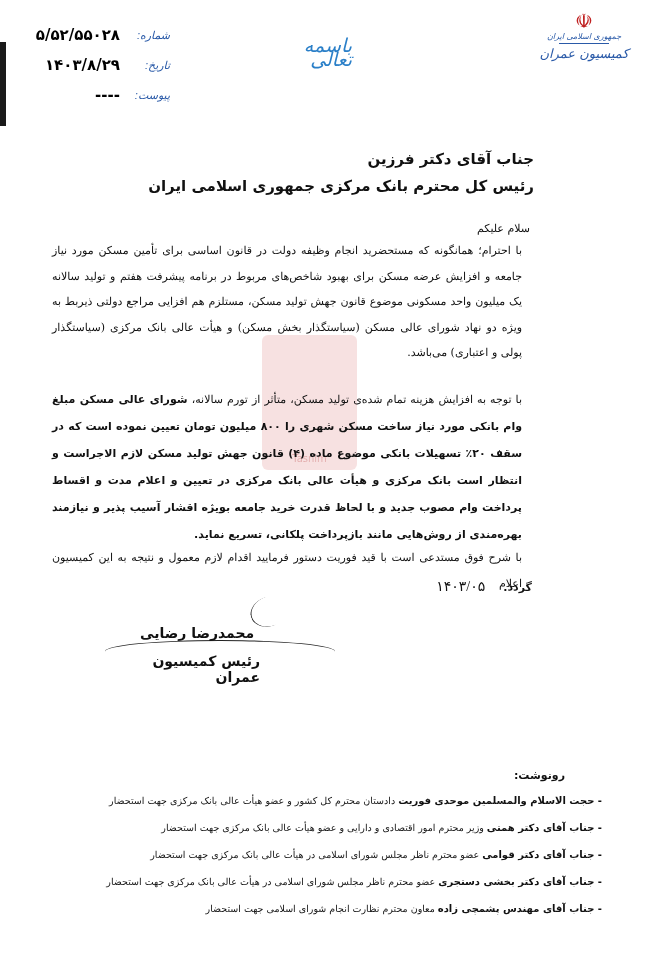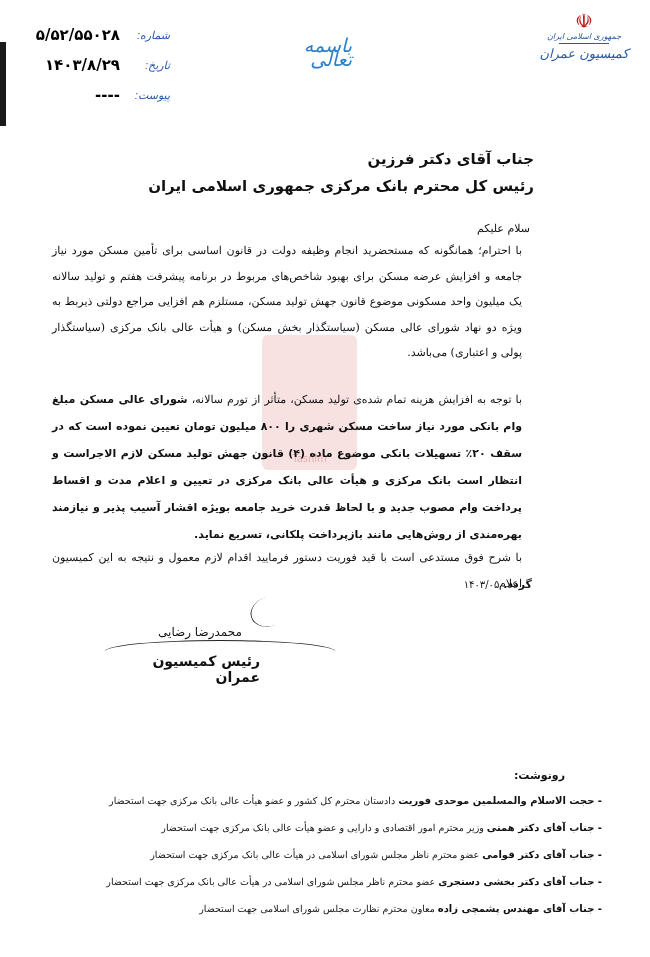--- a/index.html
+++ b/index.html
@@ -24,25 +24,25 @@
     .addr1 { font-weight: bold; font-size: 15px; margin-bottom: 9px; }
     .addr2 { font-weight: bold; font-size: 15px; }
     .salute { position: absolute; right: 120px; top: 222px; direction: rtl; font-size: 11px; font-family: "DejaVu Serif", serif; }
     .para { position: absolute; left: 52px; width: 470px; direction: rtl; text-align: justify; text-align-last: right;
       font-family: "DejaVu Serif", serif; font-size: 11px; line-height: 25.5px; }
     .p1 { top: 238px; }
     .p2 { top: 386px; font-weight: bold; font-family: "DejaVu Sans", sans-serif; font-size: 11px; line-height: 27px; }
     .p2 .light { font-weight: normal; font-family: "DejaVu Serif", serif; }
     .p3 { top: 545px; }
     .p3-end { position: absolute; right: 118px; top: 578px; direction: rtl; font-size: 11px; font-weight: bold; }
-    .p3-end .d { font-size: 10px; font-weight: normal; margin-right: 4px; }
+    .p3-end .d { font-size: 14px; font-weight: normal; margin-right: 18px; font-family: Liberation Serif, serif; }
     .watermark { position: absolute; left: 262px; top: 335px; width: 95px; height: 135px; background: rgba(220, 120, 120, 0.22); border-radius: 6px; }
     .watermark .wm-text { position: absolute; bottom: 6px; width: 100%; text-align: center; font-size: 10px; color: rgba(200,100,100,0.4); }
     .sig-scribble { position: absolute; left: 250px; top: 596px; width: 40px; height: 30px; border-left: 1.5px solid #222; border-radius: 50% 0 0 50%; transform: rotate(-20deg); }
-    .sig-name { position: absolute; left: 140px; top: 625px; width: 120px; text-align: center; direction: rtl; font-weight: normal; font-size: 12px; }
+    .sig-name { position: absolute; left: 140px; top: 625px; width: 120px; text-align: left; direction: rtl; font-weight: bold; font-size: 14px; }
     .sig-title { position: absolute; left: 120px; top: 653px; width: 140px; text-align: right; direction: rtl; font-weight: bold; font-size: 14px; }
     .sig-loop { position: absolute; left: 105px; top: 640px; width: 230px; height: 22px; border-top: 1.5px solid #222; border-radius: 50%; }
     .cc-title { position: absolute; right: 85px; top: 769px; direction: rtl; font-weight: bold; font-size: 11px; }
     .cc-list { position: absolute; right: 48px; top: 793px; direction: rtl; text-align: right; list-style: none; margin: 0; padding: 0; }
     .cc-list li { font-family: "DejaVu Serif", serif; font-size: 9.5px; height: 27px; line-height: 16px; white-space: nowrap; }
     .cc-list li b { font-family: "DejaVu Sans", sans-serif; font-size: 10px; }
   </style>
 </head>
 <body>
 
@@ -98,14 +98,14 @@
 <div class="sig-loop"></div>
 <div class="sig-name">محمدرضا رضایی</div>
 <div class="sig-title">رئیس کمیسیون عمران</div>
 
 <div class="cc-title">رونوشت:</div>
 <ul class="cc-list">
   <li><b>- حجت الاسلام والمسلمین موحدی فوریت</b><span> دادستان محترم کل کشور و عضو هیأت عالی بانک مرکزی جهت استحضار</span></li>
   <li><b>- جناب آقای دکتر همتی</b><span> وزیر محترم امور اقتصادی و دارایی و عضو هیأت عالی بانک مرکزی جهت استحضار</span></li>
   <li><b>- جناب آقای دکتر قوامی</b><span> عضو محترم ناظر مجلس شورای اسلامی در هیأت عالی بانک مرکزی جهت استحضار</span></li>
   <li><b>- جناب آقای دکتر بخشی دستجری</b><span> عضو محترم ناظر مجلس شورای اسلامی در هیأت عالی بانک مرکزی جهت استحضار</span></li>
-  <li><b>- جناب آقای مهندس پشمچی زاده</b><span> معاون محترم نظارت مجلس شورای اسلامی جهت استحضار</span></li>
+  <li><b>- جناب آقای مهندس پشمچی زاده</b><span> معاون محترم نظارت انجام شورای اسلامی جهت استحضار</span></li>
 </ul>
 
 </body></html>

